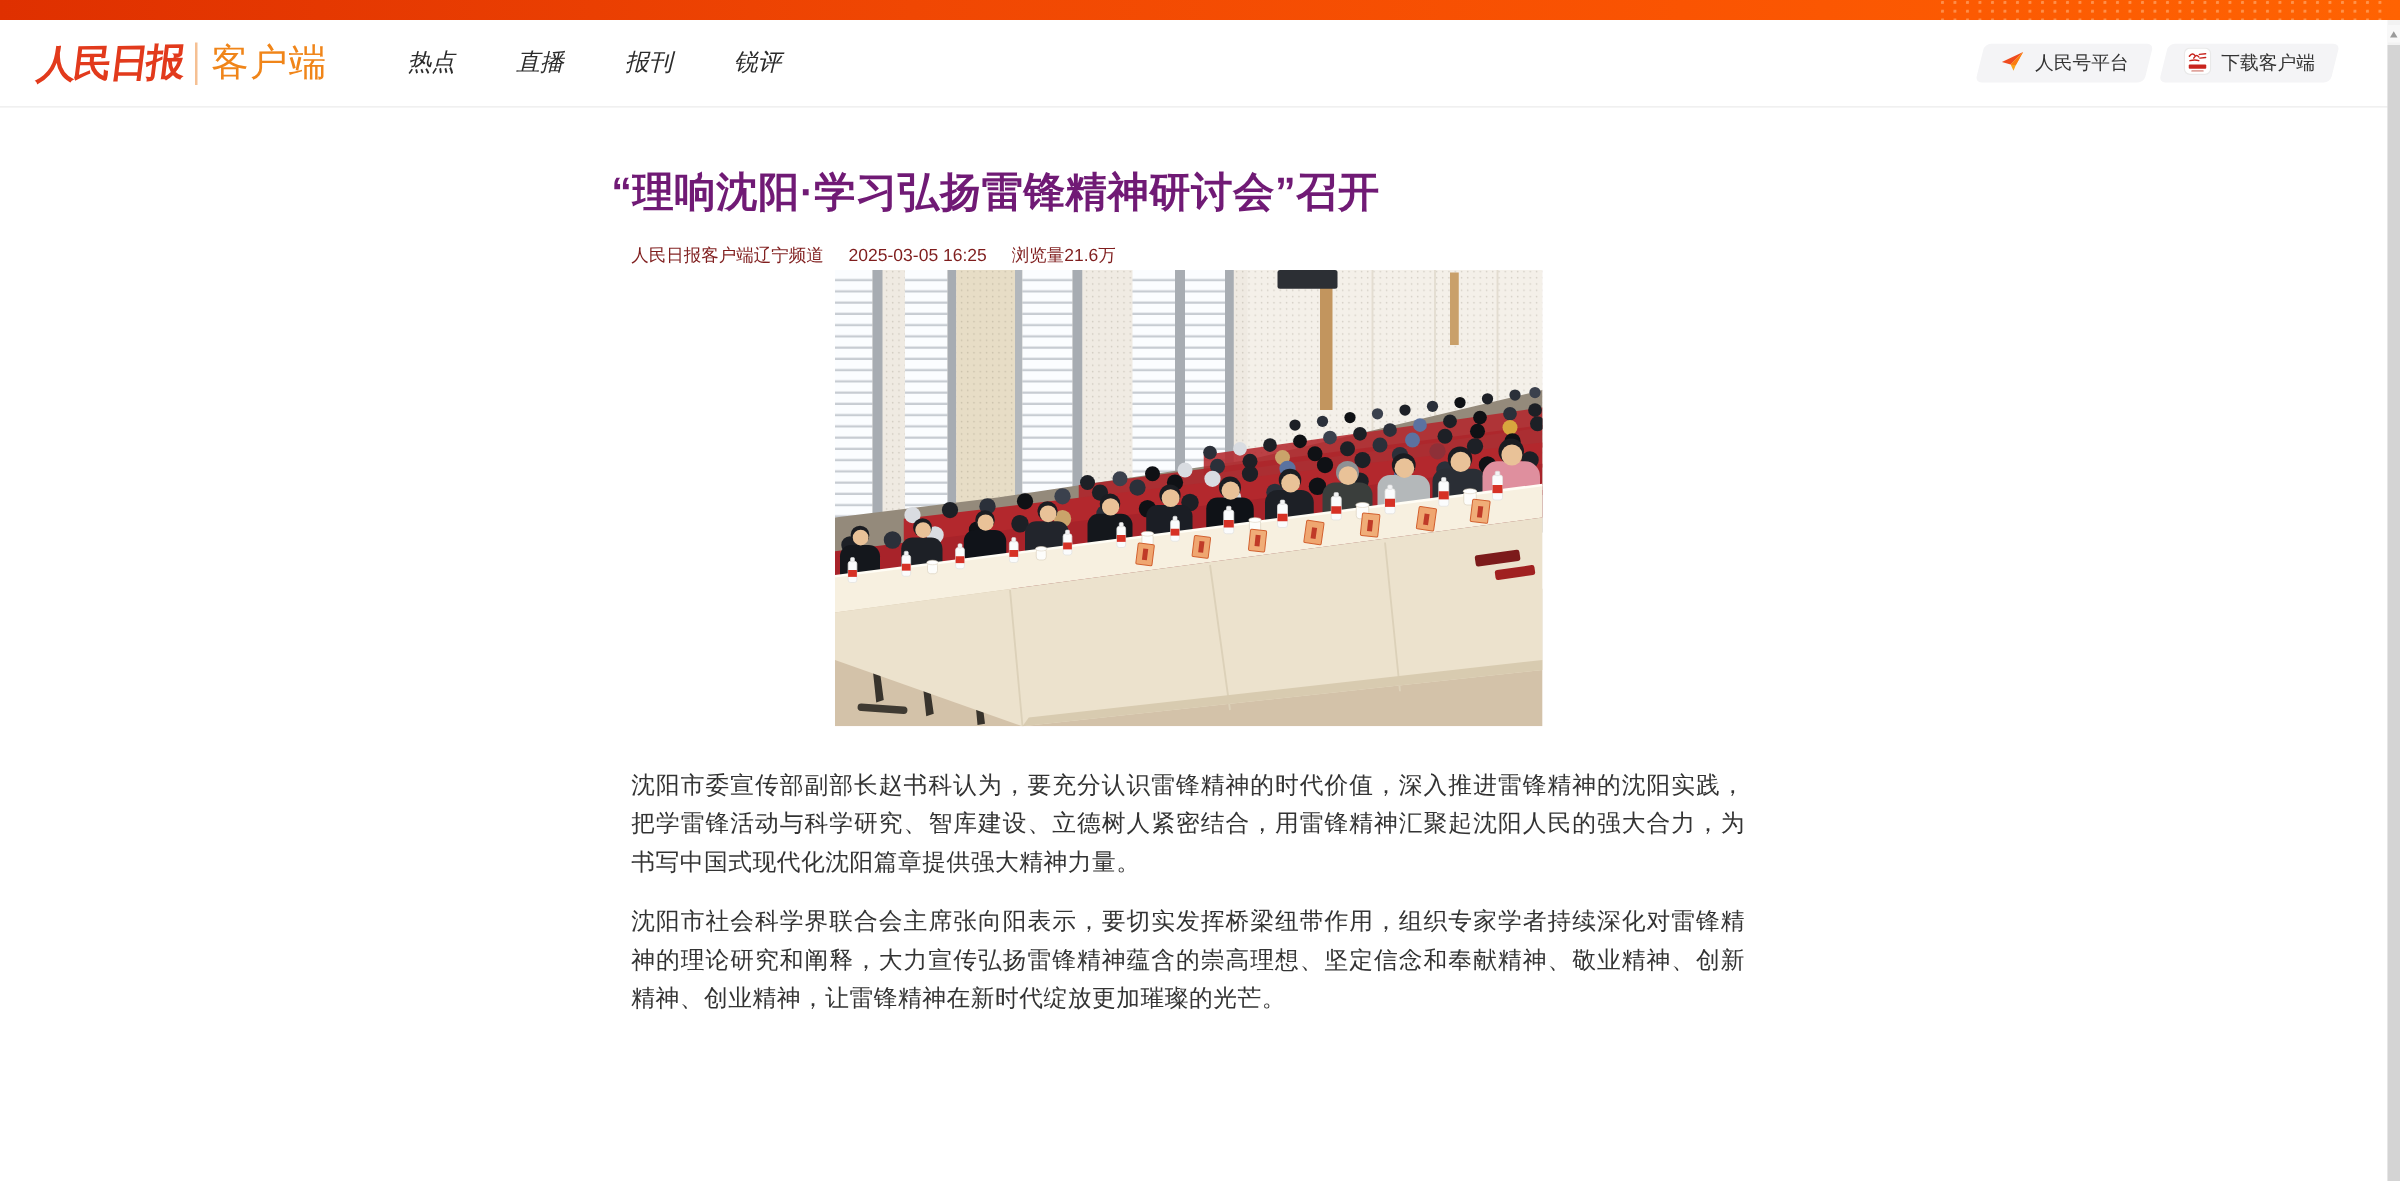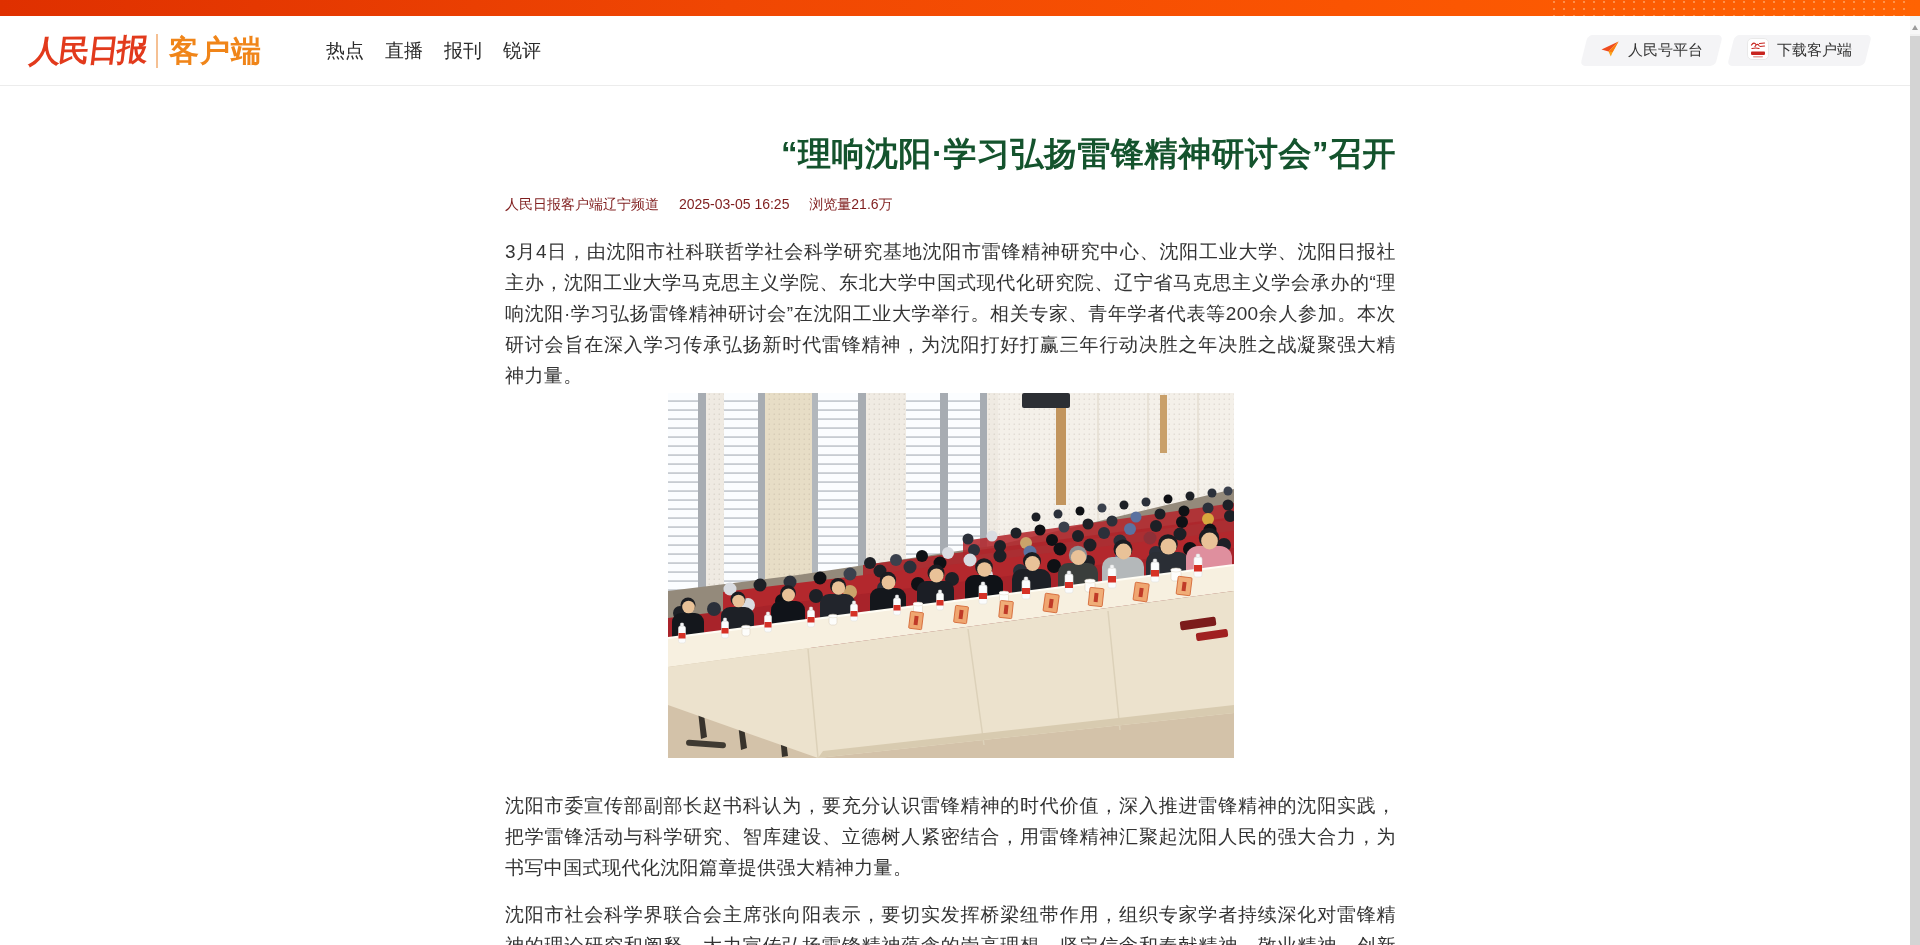--- a/index.html
+++ b/index.html
@@ -14,23 +14,23 @@
     background:radial-gradient(circle at 2px 2px, rgba(255,225,190,.55) 1.1px, transparent 1.5px);
     background-size:10px 7px; opacity:.7; }
 
   
   .header { position:absolute; left:0; top:16px; width:1920px; height:70px; background:#fff;
     border-bottom:1px solid #ececec; display:flex; align-items:center; z-index:20; }
   .logo { display:flex; align-items:center; margin-left:30px; cursor:pointer; }
   .logo-brand { font-size:31px; font-weight:bold; color:#e23a1c; letter-spacing:-2px;
     transform:skewX(-8deg) rotate(-1deg); line-height:1; }
   .logo-divider { width:2px; height:34px; background:#f5c093; margin:0 11px 0 10px; }
-  .logo-product { font-size:30px; font-weight:bold; color:#f08519; letter-spacing:1px; line-height:1; }
-
-  .nav { display:flex; gap:21px; margin-left:64px; }
+  .logo-product { font-size:30px; font-weight:normal; color:#f08519; letter-spacing:1px; line-height:1; }
+
+  .nav { display:flex; gap:49px; margin-left:64px;font-style:italic; }
   .nav-item { font-size:19px; color:#2b2b2b; cursor:pointer; line-height:70px; }
 
   .header-actions { position:absolute; right:52px; top:19px; display:flex; gap:12px;justify-content:space-between; }
   .hbtn { position:relative; height:31px; display:flex; align-items:center; gap:8px;
     padding:0 16px; font-size:15px; color:#333; cursor:pointer; }
   .hbtn::before { content:""; position:absolute; inset:0; background:#f4f4f6;
     border-radius:5px; transform:skewX(-14deg); z-index:0; }
   .hbtn > * { position:relative; z-index:1; }
 
   
@@ -38,21 +38,21 @@
   .scroll-arrow { position:absolute; top:4px; left:0; width:10px; height:14px; background:#f8f8f8;
     display:flex; align-items:center; justify-content:center; cursor:pointer; }
   .scroll-arrow::before { content:""; width:0; height:0; border-left:3.5px solid transparent;
     border-right:3.5px solid transparent; border-bottom:5px solid #9a9a9a; }
   .scroll-thumb { position:absolute; top:20px; left:0; width:10px; height:calc(100% - 20px);
     background:#d4d4d4; cursor:grab; }
 
   
   .article { position:absolute; left:505px; top:86px; width:891px; }
   .article-title { margin-top:46px; font-size:33px; line-height:44px; font-weight:bold;
-    color:#14532d; text-indent:-16px; letter-spacing:0.5px;text-align:right; }
+    color:#701a75; text-indent:-16px; letter-spacing:0.5px; }
   .article-meta { margin-top:20px; font-size:14px; color:#7f1d1d; }
   .article-meta span { margin-right:16px; }
   .article p { margin-top:22px; font-size:19px; line-height:31px; color:#333;
     text-align:justify; letter-spacing:0.4px; }
   .article figure { width:566px; margin:2px auto 0; }
   .article figure svg { display:block; }
   p.after-photo { margin-top:32px; }
   p.last { margin-top:16px; }
 </style>
 </head>
@@ -103,21 +103,20 @@
 </div>
 
 <div class="article">
   <h1 class="article-title">“理响沈阳·学习弘扬雷锋精神研讨会”召开</h1>
   <div class="article-meta">
     <span>人民日报客户端辽宁频道</span>
     <span>2025-03-05 16:25</span>
     <span>浏览量21.6万</span>
   </div>
 
-  <p>3月4日，由沈阳市社科联哲学社会科学研究基地沈阳市雷锋精神研究中心、沈阳工业大学、沈阳日报社主办，沈阳工业大学马克思主义学院、东北大学中国式现代化研究院、辽宁省马克思主义学会承办的“理响沈阳·学习弘扬雷锋精神研讨会”在沈阳工业大学举行。相关专家、青年学者代表等200余人参加。本次研讨会旨在深入学习传承弘扬新时代雷锋精神，为沈阳打好打赢三年行动决胜之年决胜之战凝聚强大精神力量。</p>
 
   <figure>
     <svg width="566" height="365" viewBox="0 0 566 365">
       <defs>
         <pattern id="pdots" width="5" height="5" patternUnits="userSpaceOnUse">
           <circle cx="1.2" cy="1.2" r="0.6" fill="rgba(120,110,95,.28)"></circle>
         </pattern>
         <pattern id="slats" width="6" height="9" patternUnits="userSpaceOnUse">
           <rect width="6" height="9" fill="#fbfdff"></rect>
           <rect y="7.2" width="6" height="1.8" fill="#c7ccd2"></rect>

